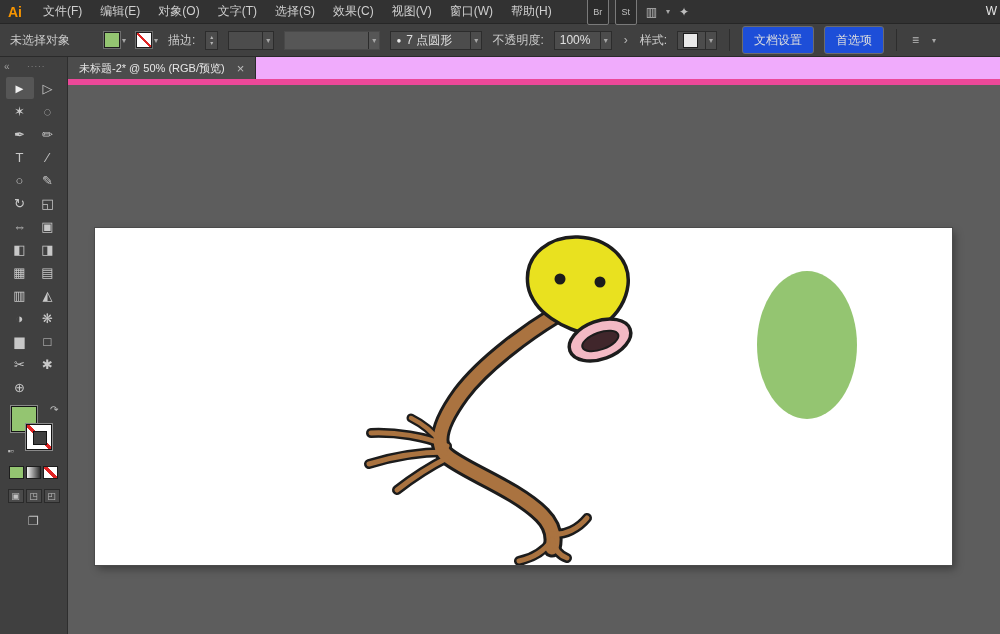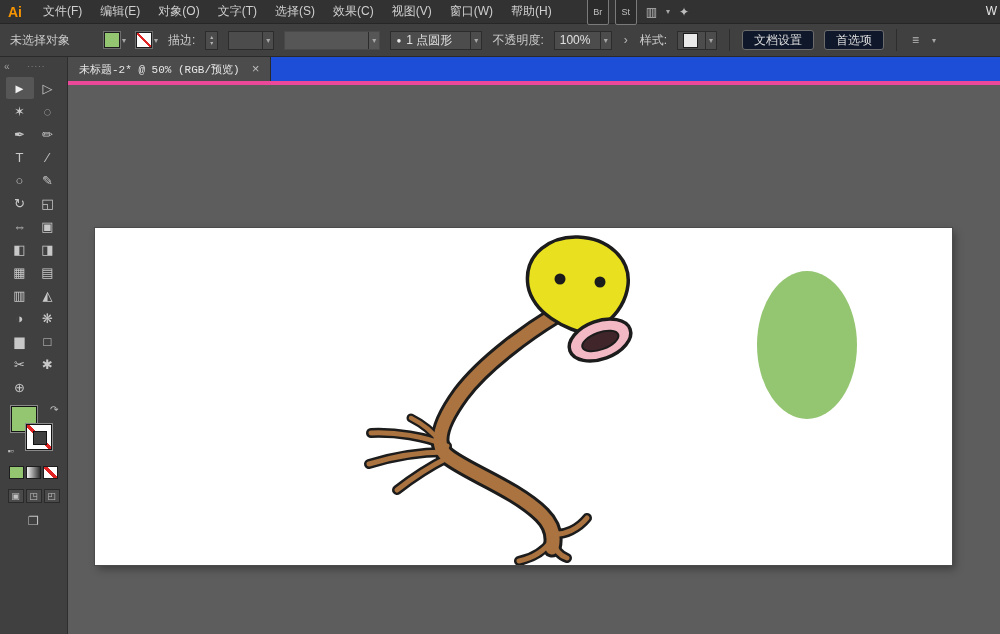--- a/index.html
+++ b/index.html
@@ -39,27 +39,27 @@
   .combo .arr { margin-left:auto; border-left:1px solid #2c2c2c; padding:0 3px; font-size:8px; color:#a7a7a7;
                 height:100%; display:flex; align-items:center; }
   .combo.w-stroke { width:46px; }
   .combo.w-profile { width:96px; background:#565656; border-color:#494949; color:#8d8d8d; }
   .combo.w-brush { width:92px; gap:5px; }
   .combo.w-opacity { width:58px; }
   .combo.w-style { width:40px; }
   .brush-dot { font-size:8px; color:#e8e8e8; }
   .chev { color:#b5b5b5; font-size:12px; padding:0 2px; }
   .vsep { width:1px; height:22px; background:#2d2d2d; margin:0 2px; }
-  .btn { height:20px; padding:0 11px; border:1px solid #6c6c6c; border-radius:3px; background:#0f172a;
+  .btn { height:28px; padding:0 11px; border:1px solid #6c6c6c; border-radius:3px; background:#1d4ed8;
          color:#dedede; display:flex; align-items:center; font-size:12px; }
   .mini-swatch { width:15px; height:15px; border:1px solid #1d1d1d; background:#e9e9e9; }
 
   
-  .tabbar { position:absolute; top:57px; left:68px; right:0; height:28px; background:#1d4ed8;
-            border-bottom:4px solid #ec4899; display:flex; z-index:3;font-family:Liberation Mono, monospace; }
+  .tabbar { position:absolute; top:57px; left:68px; right:0; height:28px; background:#f0abfc;
+            border-bottom:6px solid #ec4899; display:flex; z-index:3; }
   .tab { height:100%; background:#4c4c4c; color:#e6e6e6; font-size:11px; display:flex; align-items:center;
          padding:0 11px; gap:12px; border-right:1px solid #292929; }
   .tab .close { color:#bdbdbd; font-size:13px; line-height:1; }
 
   
   .toolbox { position:absolute; top:57px; left:0; bottom:0; width:68px; background:#404040;
              border-right:1px solid #2e2e2e; z-index:3; }
   .tb-header { height:18px; display:flex; align-items:center; padding:0 4px; color:#9f9f9f; font-size:10px; }
   .tb-grip { flex:1; text-align:center; color:#8b8b8b; font-size:8px; letter-spacing:1px; }
   .tools { display:grid; grid-template-columns:28px 28px; justify-content:center; row-gap:1px; margin-top:2px; }
@@ -141,21 +141,21 @@
     </div>
     <div class="combo w-stroke">
       <span class="arr">▾</span>
     </div>
     <div class="combo w-profile">
       <span class="arr">▾</span>
     </div>
 
     <div class="combo w-brush">
       <span class="brush-dot">●</span>
-      <span>1 点圆形</span>
+      <span>7 点圆形</span>
       <span class="arr">▾</span>
     </div>
 
     <span>不透明度:</span>
     <div class="combo w-opacity">
       <span>100%</span>
       <span class="arr">▾</span>
     </div>
     <span class="chev">›</span>
 

